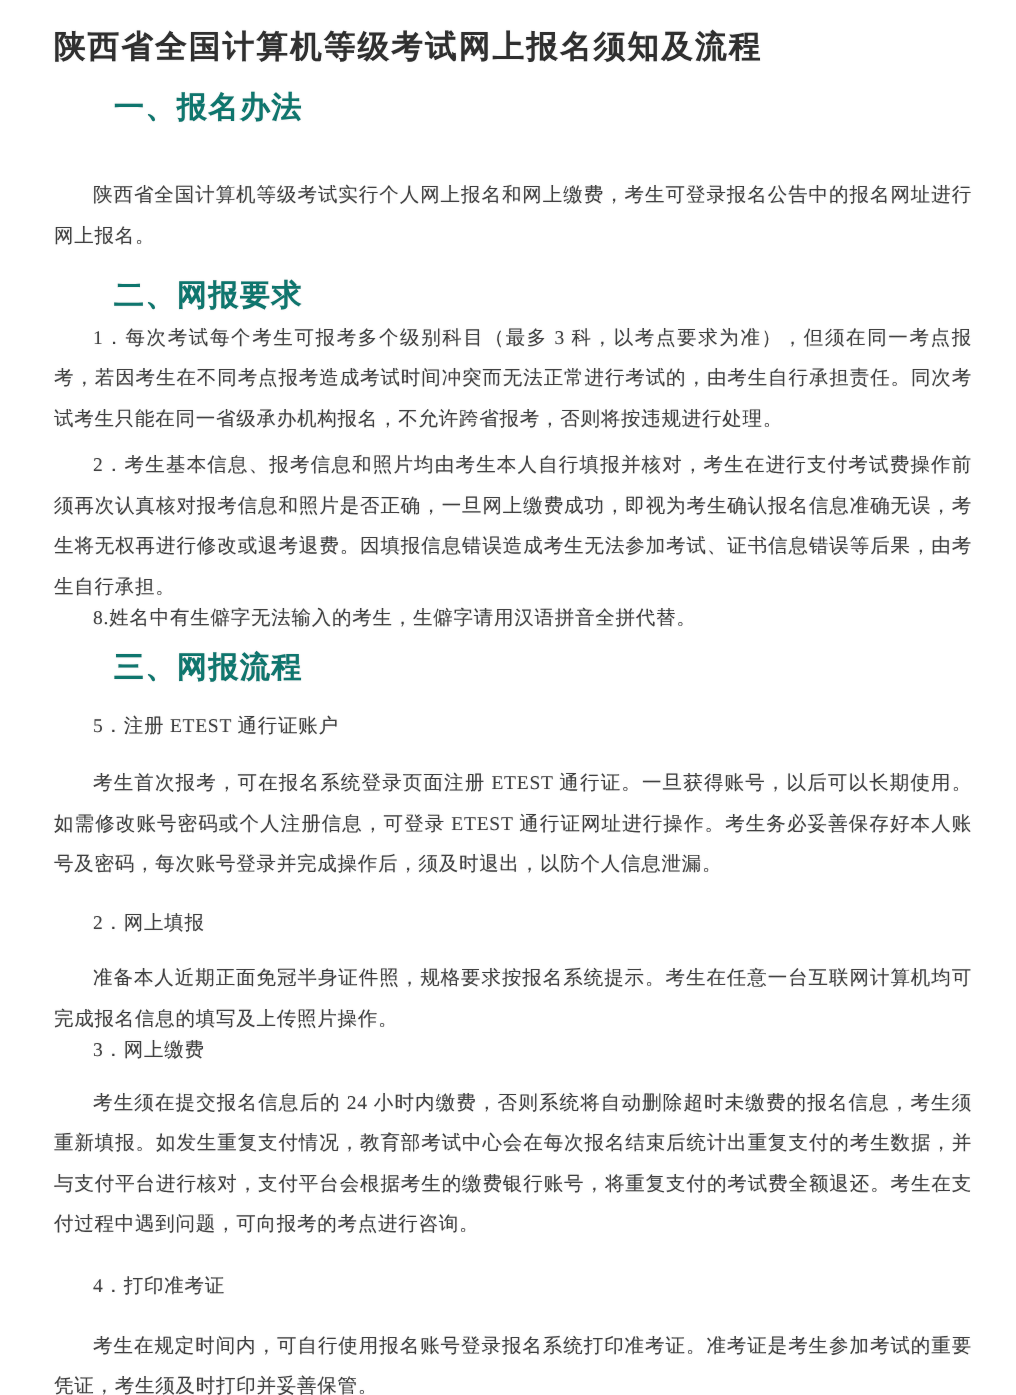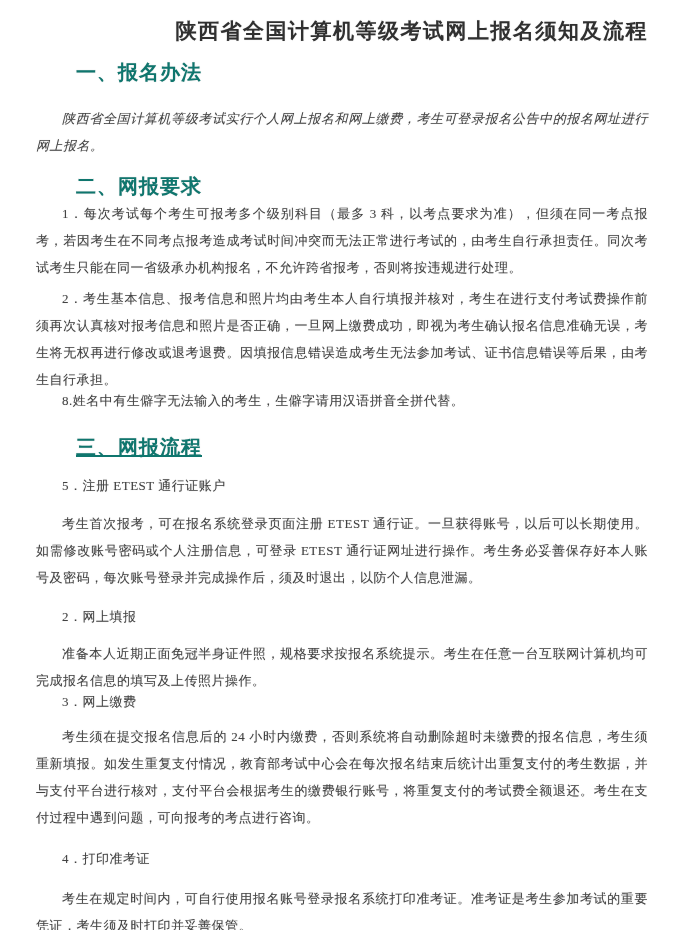--- a/index.html
+++ b/index.html
@@ -17,21 +17,21 @@
     height: 930px;
     padding: 0 29px 0 36px;
     background: #ffffff;
     text-shadow: 0 0 1px rgba(110,110,110,0.35);
   }
   .doc-title {
     margin: 16px 0 0;
     font-size: 21px;
     line-height: 30px;
     font-weight: bold;
-    text-align: right;
+    text-align: left;
     letter-spacing: 1.5px;
     color: #303030;
   }
   .sec-heading {
     margin: 0;
     font-size: 20px;
     line-height: 27px;
     font-weight: bold;
     letter-spacing: 1px;
     text-indent: 2em;
@@ -41,26 +41,26 @@
     margin: 0;
     font-size: 13px;
     line-height: 27px;
     letter-spacing: 0.5px;
     text-indent: 2em;
     text-align: justify;
     color: #424242;
   }
   .step-label { text-align: left; }
   #h-sec1   { margin-top: 13px; }
-  #p-sec1   { margin-top: 19px; font-style: italic; }
+  #p-sec1   { margin-top: 30px; }
   #h-sec2   { margin-top: 14px; }
   #req1     { margin-top: 0; }
   #req2     { margin-top: 4px; }
   #req3     { margin-top: -6px; }
-  #h-sec3   { margin-top: 20px; text-decoration: underline; }
+  #h-sec3   { margin-top: 7px; }
   #s1-label { margin-top: 11px; }
   #s1-body  { margin-top: 11px; }
   #s2-label { margin-top: 12px; font-family: Liberation Serif, serif; }
   #s2-body  { margin-top: 10px; }
   #s3-label { margin-top: -6px; }
   #s3-body  { margin-top: 8px; }
   #s4-label { margin-top: 14px; }
   #s4-body  { margin-top: 13px; }
 </style>
 </head>

